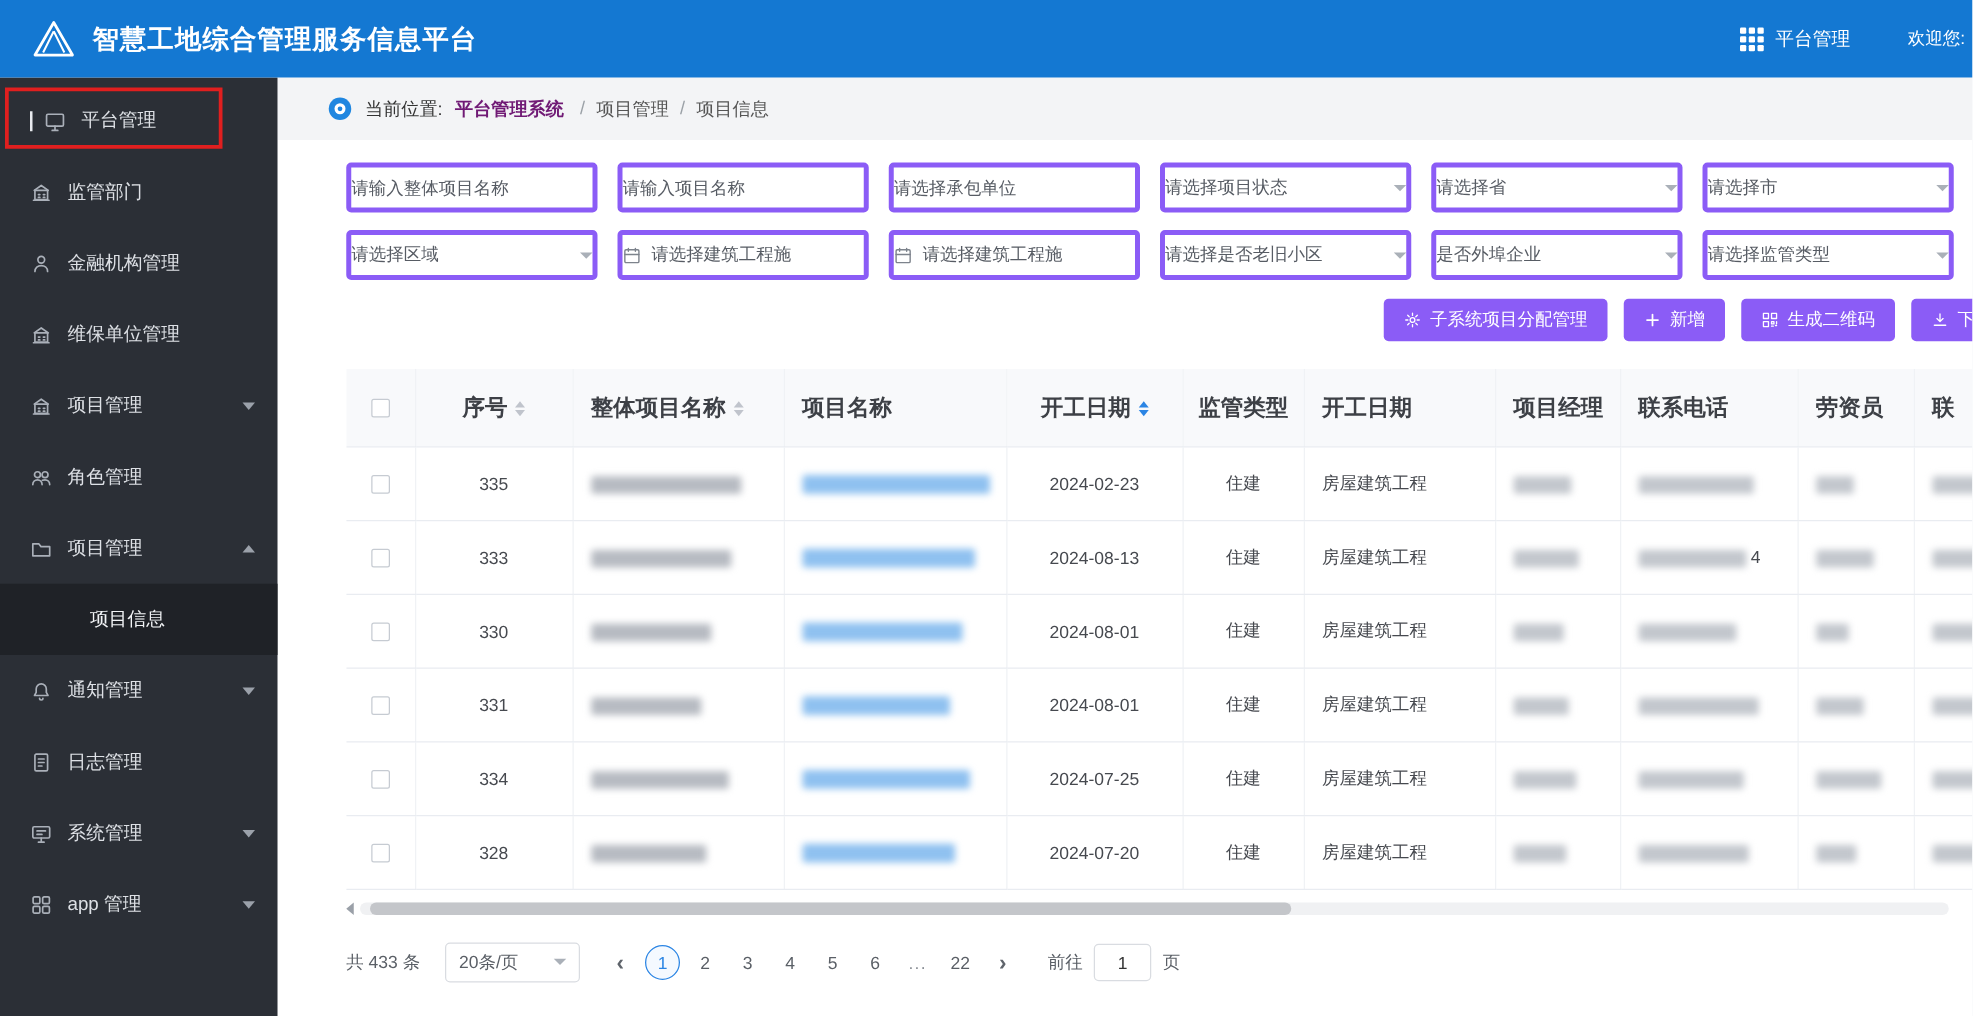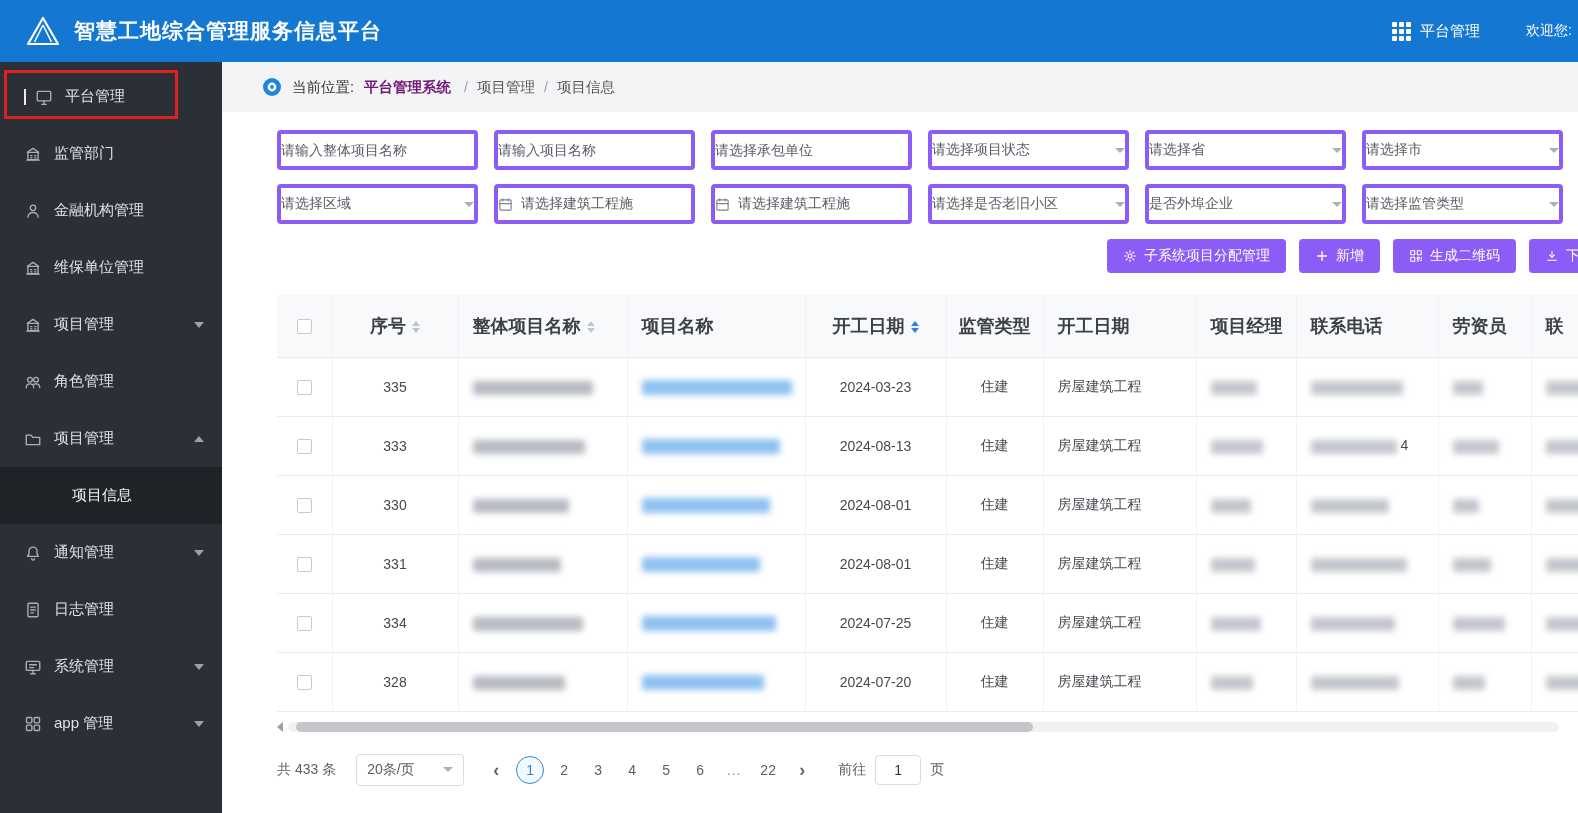--- a/index.html
+++ b/index.html
@@ -401,21 +401,21 @@
               <th class="th"><span>劳资员</span></th>
               <th class="th"><span>联</span></th>
             </tr>
           </thead>
         <tbody id="tbody">
             <tr class="trow">
               <td class="center"><span class="cb"></span></td>
               <td class="center">335</td>
               <td><span class="redact " style="width: 120px;"></span></td>
               <td><span class="redact blue" style="width: 150px;"></span></td>
-              <td class="center">2024-03-23</td>
+              <td class="center">2024-02-23</td>
               <td class="center">住建</td>
               <td>房屋建筑工程</td>
               <td><span class="redact sm" style="width: 46px;"></span></td>
               <td><span class="redact sm" style="width: 92px;"></span></td>
               <td><span class="redact sm" style="width: 30px;"></span></td>
               <td><span class="redact sm" style="width: 46px;"></span></td>
             </tr>
             <tr class="trow">
               <td class="center"><span class="cb"></span></td>
               <td class="center">333</td>

